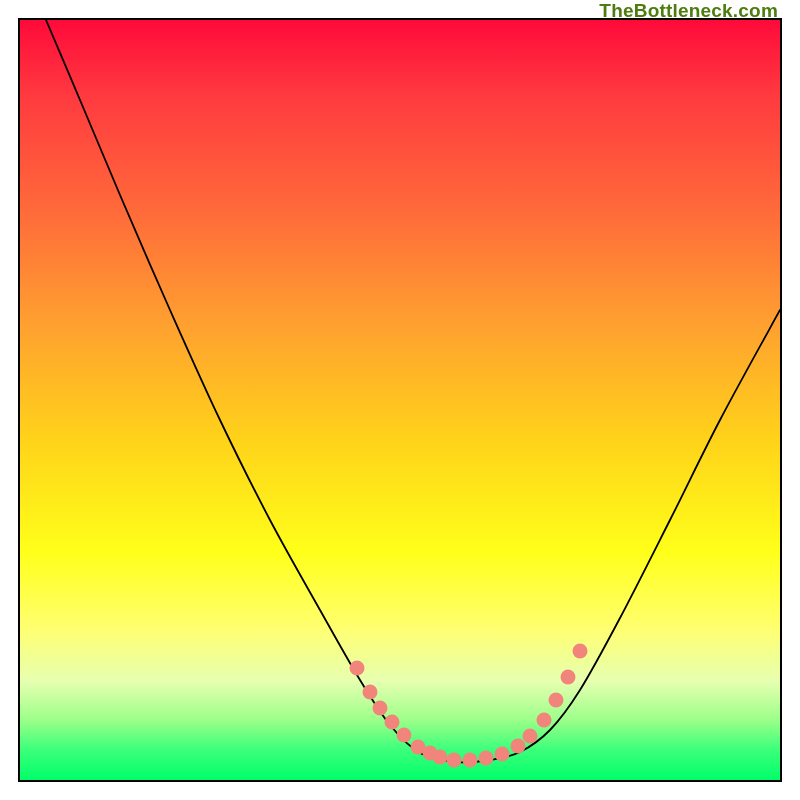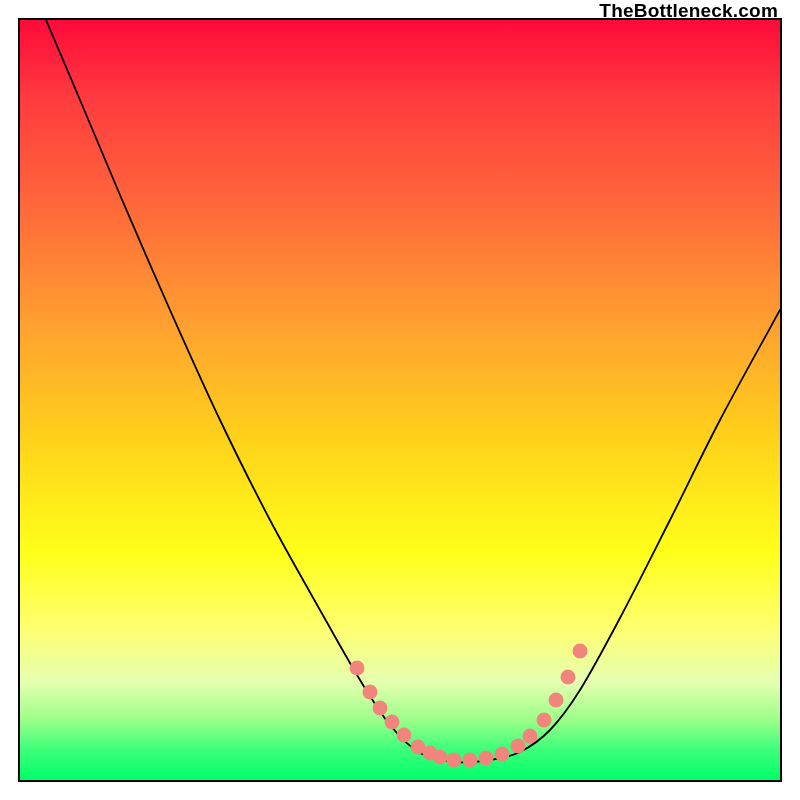--- a/index.html
+++ b/index.html
@@ -48,21 +48,21 @@
     fill: #f2857b;
     stroke: none;
   }
   .watermark {
     position: absolute;
     top: 0px;
     right: 22px;
     font-family: Arial, Helvetica, sans-serif;
     font-size: 19px;
     font-weight: 600;
-    color: #000000;
+    color: #4d7c0f;
     letter-spacing: 0.2px;
   }
 </style>
 </head>
 <body>
 
 <div class="watermark">TheBottleneck.com</div>
 
 <div class="frame">
   <div class="gradient"></div>

